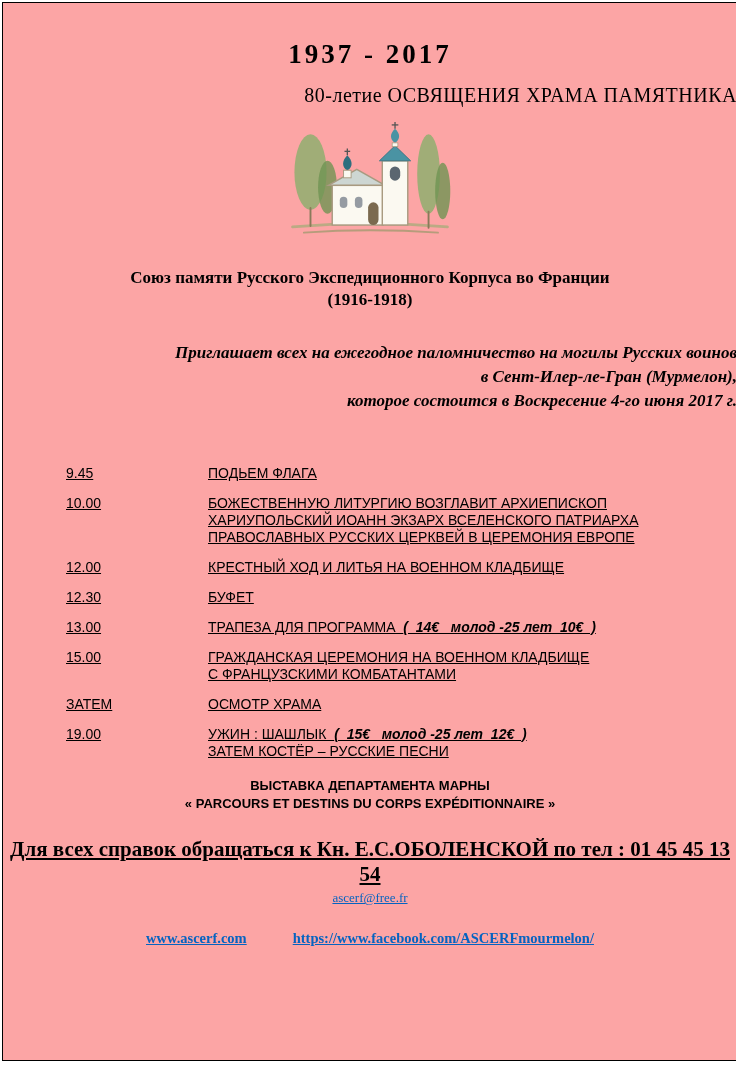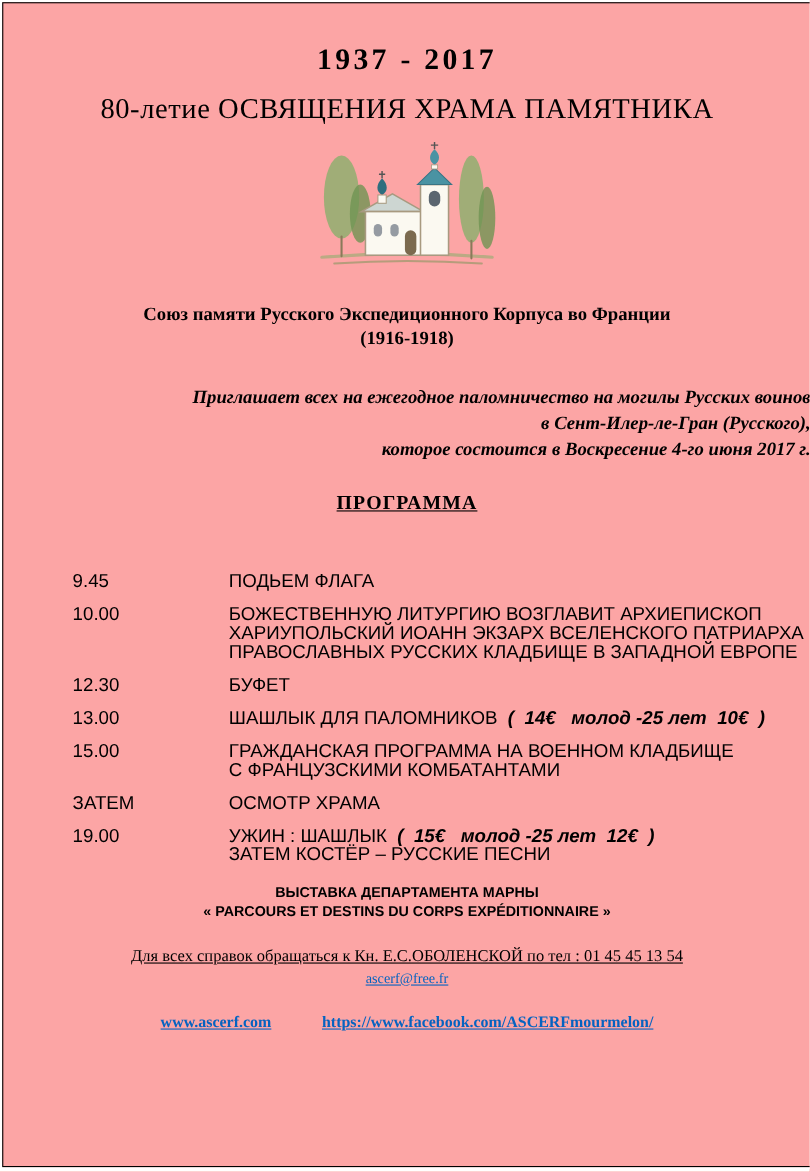--- a/index.html
+++ b/index.html
@@ -17,23 +17,23 @@
   }
   .title-years {
     margin: 36px 0 0 0;
     font-size: 27px;
     font-weight: bold;
     letter-spacing: 3px;
     text-align: center;
   }
   .subtitle {
     margin: 14px 0 0 0;
-    font-size: 26px;
+    font-size: 20px;
     font-weight: normal;
-    text-align: center;
+    text-align: right;
     letter-spacing: 0.5px;
   }
   .church-wrap { margin-top: 12px; text-align: center; }
   .org {
     margin-top: 16px;
     font-size: 17px;
     font-weight: bold;
     line-height: 1.3;
     text-align: center;
   }
@@ -49,40 +49,41 @@
     margin-top: 26px;
     font-size: 18px;
     font-weight: bold;
     text-decoration: underline;
     letter-spacing: 1px;
     text-align: center;
   }
   .schedule {
     margin: 52px 0 0 63px;
     font-family: "Liberation Sans", sans-serif;
-    font-size: 17px;
+    font-size: 14px;
     line-height: 17px;
+    text-decoration: underline;
   }
   .sched-row { display: flex; margin-bottom: 13px; }
   .sched-time { flex: 0 0 142px; white-space: pre-wrap; }
   .sched-desc { flex: 1 1 auto; }
   .sched-desc div, .sched-desc span { white-space: pre-wrap; }
   .price { font-style: italic; font-weight: bold; text-align: center; }
   .exhibition {
     margin-top: 17px;
     font-family: "Liberation Sans", sans-serif;
     font-size: 13px;
     font-weight: bold;
     line-height: 1.4;
     text-align: center;
   }
   .contact-line {
     margin-top: 24px;
-    font-size: 15px;
-    font-weight: normal;
+    font-size: 21px;
+    font-weight: bold;
     text-decoration: underline;
     text-align: center;
   }
   .email-line { margin-top: 3px; font-size: 13px; text-align: center; }
   .link {
     color: var(--link-color, #0563C1);
     text-decoration: underline;
     cursor: pointer;
   }
   .links-row {
@@ -140,63 +141,68 @@
     </svg>
   </div>
 
   <div class="org">
     <div>Союз памяти Русского Экспедиционного Корпуса во Франции</div>
     <div>(1916-1918)</div>
   </div>
 
   <div class="invite">
     <div>Приглашает всех на ежегодное паломничество на могилы Русских воинов</div>
-    <div>в Сент-Илер-ле-Гран (Русского),</div>
+    <div>в Сент-Илер-ле-Гран (Мурмелон),</div>
     <div>которое состоится в Воскресение 4-го июня 2017 г.</div>
   </div>
 
-  <div class="program-title">ПРОГРАММА</div>
 
   <div class="schedule">
 
     <div class="sched-row">
       <div class="sched-time">9.45</div>
       <div class="sched-desc">
         <div>ПОДЬЕМ ФЛАГА</div>
       </div>
     </div>
 
     <div class="sched-row">
       <div class="sched-time">10.00</div>
       <div class="sched-desc">
         <div>БОЖЕСТВЕННУЮ ЛИТУРГИЮ ВОЗГЛАВИТ АРХИЕПИСКОП</div>
         <div>ХАРИУПОЛЬСКИЙ ИОАНН ЭКЗАРХ ВСЕЛЕНСКОГО ПАТРИАРХА</div>
-        <div>ПРАВОСЛАВНЫХ РУССКИХ КЛАДБИЩЕ В ЗАПАДНОЙ ЕВРОПЕ</div>
-      </div>
-    </div>
-
+        <div>ПРАВОСЛАВНЫХ РУССКИХ ЦЕРКВЕЙ В ЦЕРЕМОНИЯ ЕВРОПЕ</div>
+      </div>
+    </div>
+
+    <div class="sched-row">
+      <div class="sched-time">12.00</div>
+      <div class="sched-desc">
+        <div>КРЕСТНЫЙ ХОД И ЛИТЬЯ НА ВОЕННОМ КЛАДБИЩЕ</div>
+      </div>
+    </div>
 
     <div class="sched-row">
       <div class="sched-time">12.30</div>
       <div class="sched-desc">
         <div>БУФЕТ</div>
       </div>
     </div>
 
     <div class="sched-row">
       <div class="sched-time">13.00</div>
       <div class="sched-desc">
-        <div><span>ШАШЛЫК ДЛЯ ПАЛОМНИКОВ  </span><span class="price">(  14€   молод -25 лет  10€  )</span></div>
+        <div><span>ТРАПЕЗА ДЛЯ ПРОГРАММА  </span><span class="price">(  14€   молод -25 лет  10€  )</span></div>
       </div>
     </div>
 
     <div class="sched-row">
       <div class="sched-time">15.00</div>
       <div class="sched-desc">
-        <div>ГРАЖДАНСКАЯ ПРОГРАММА НА ВОЕННОМ КЛАДБИЩЕ</div>
+        <div>ГРАЖДАНСКАЯ ЦЕРЕМОНИЯ НА ВОЕННОМ КЛАДБИЩЕ</div>
         <div>С ФРАНЦУЗСКИМИ КОМБАТАНТАМИ</div>
       </div>
     </div>
 
     <div class="sched-row">
       <div class="sched-time">ЗАТЕМ</div>
       <div class="sched-desc">
         <div>ОСМОТР ХРАМА</div>
       </div>
     </div>

